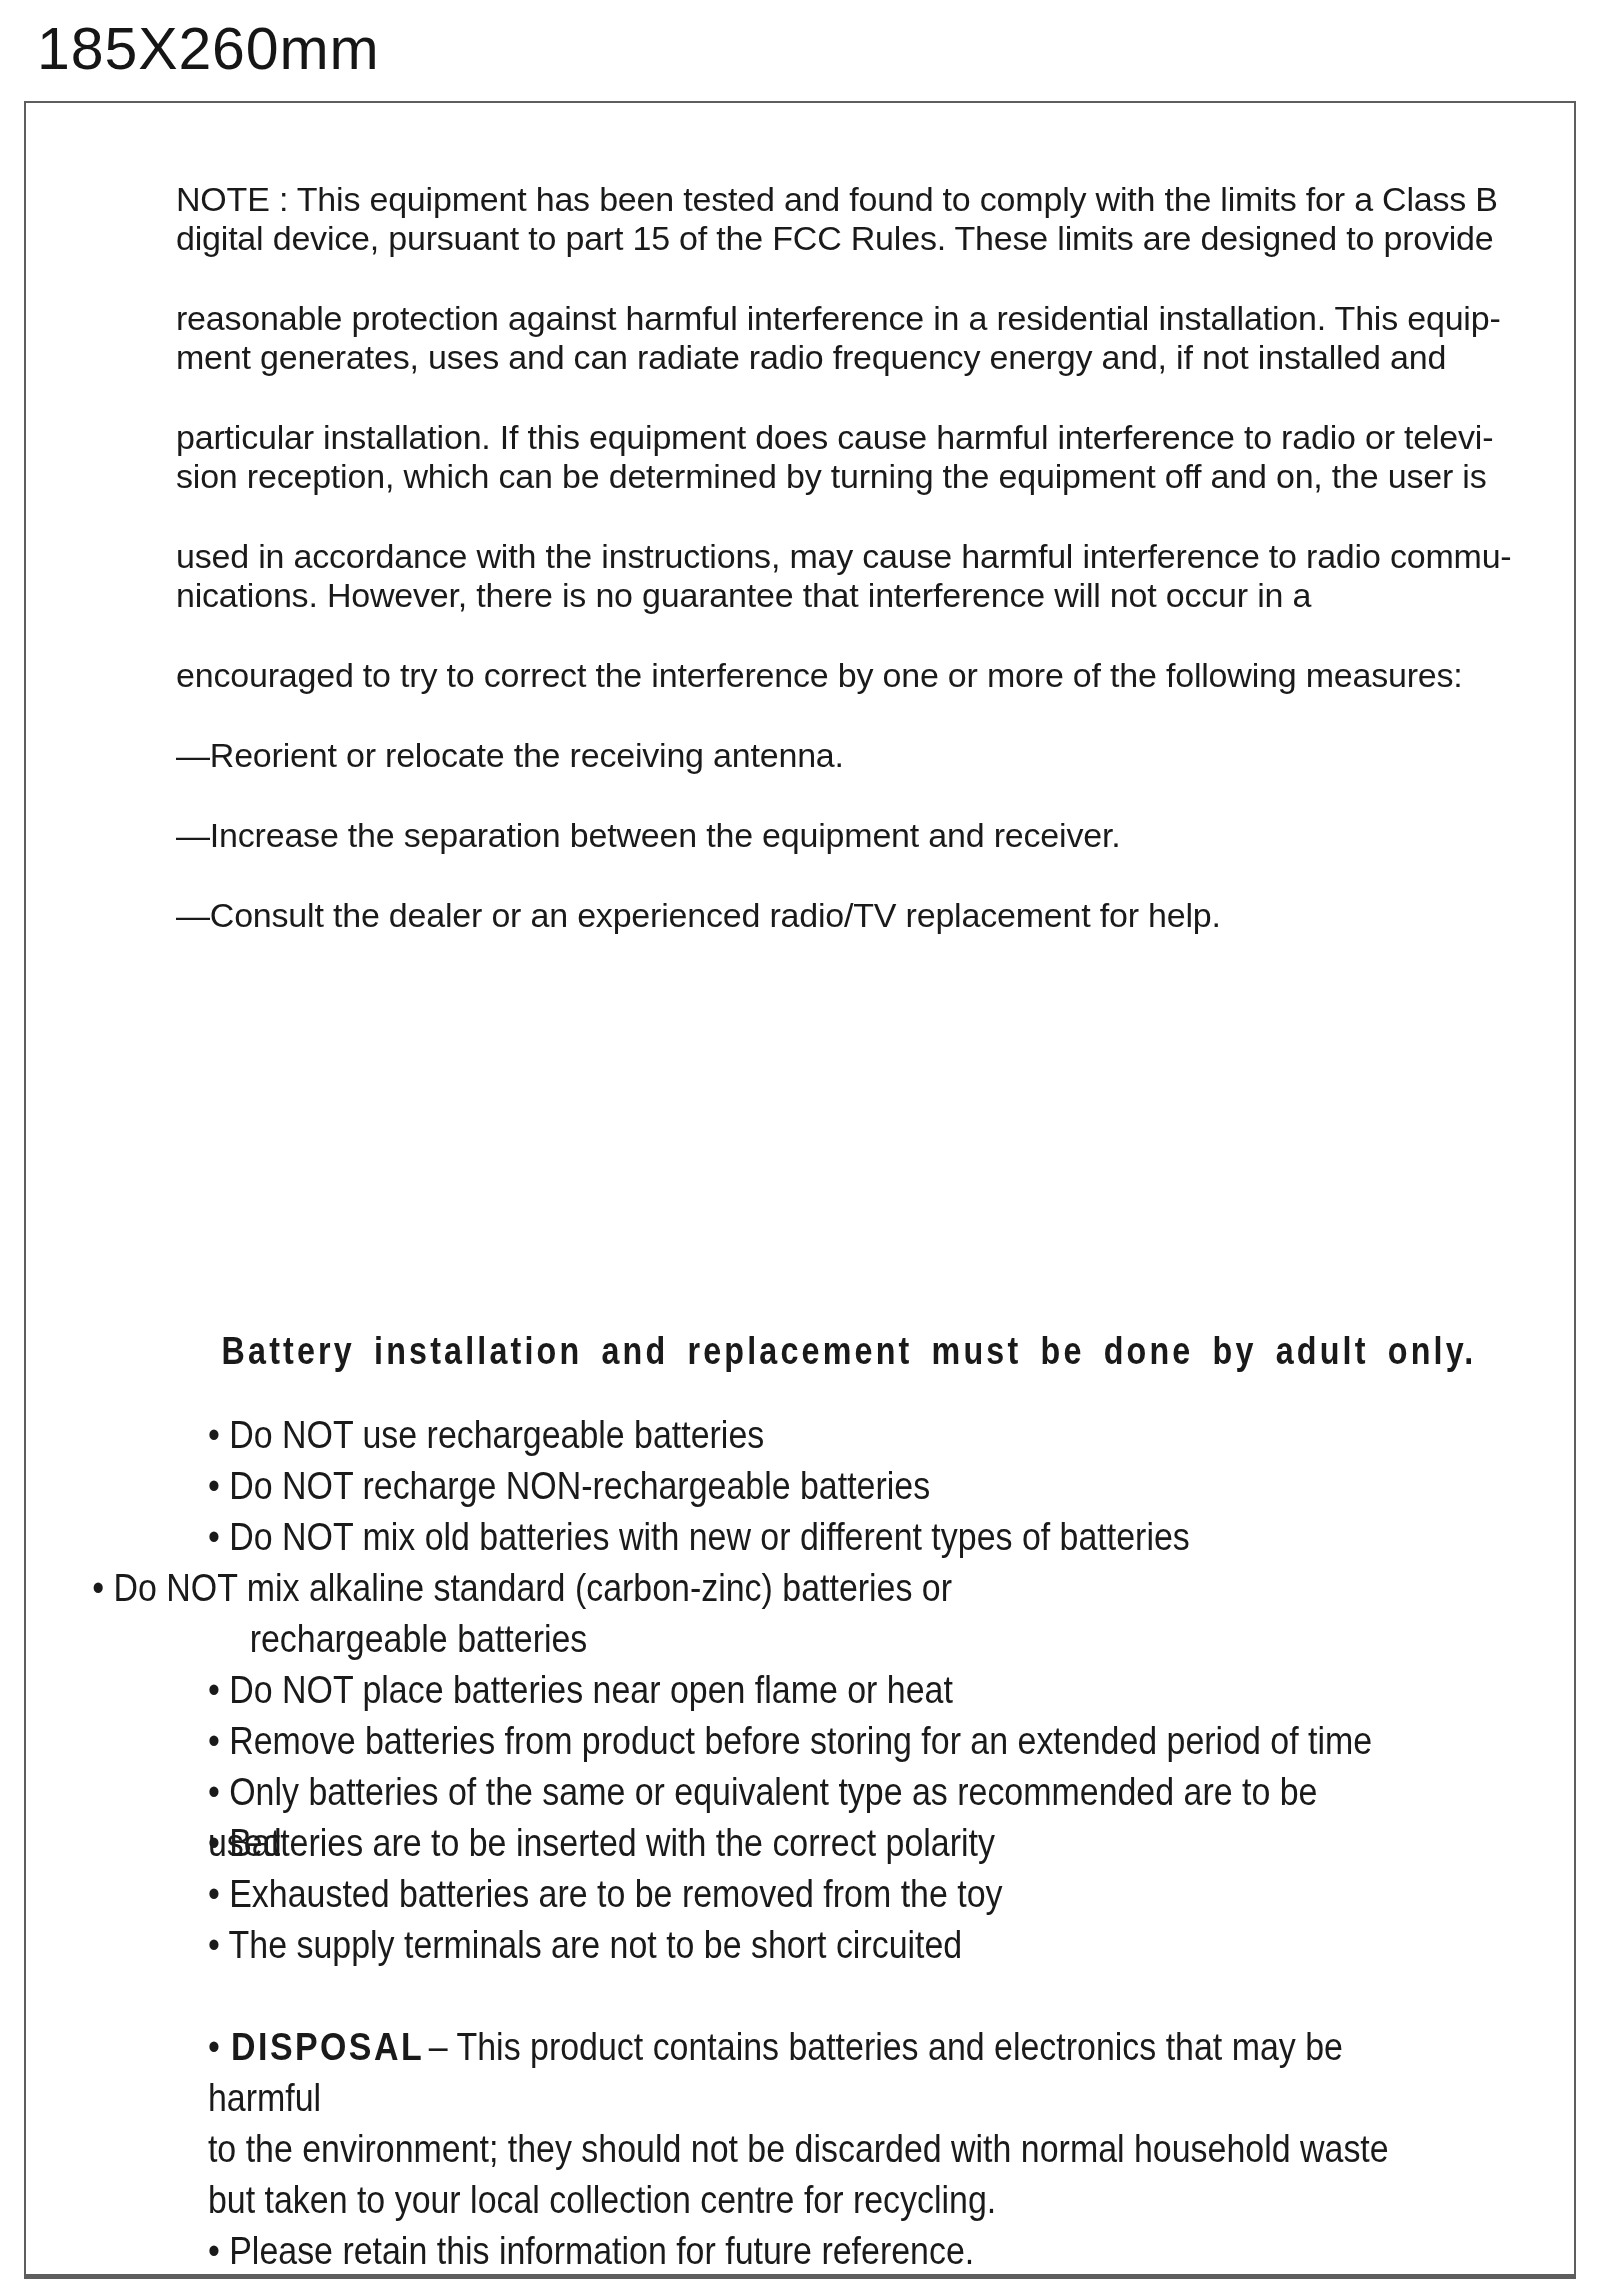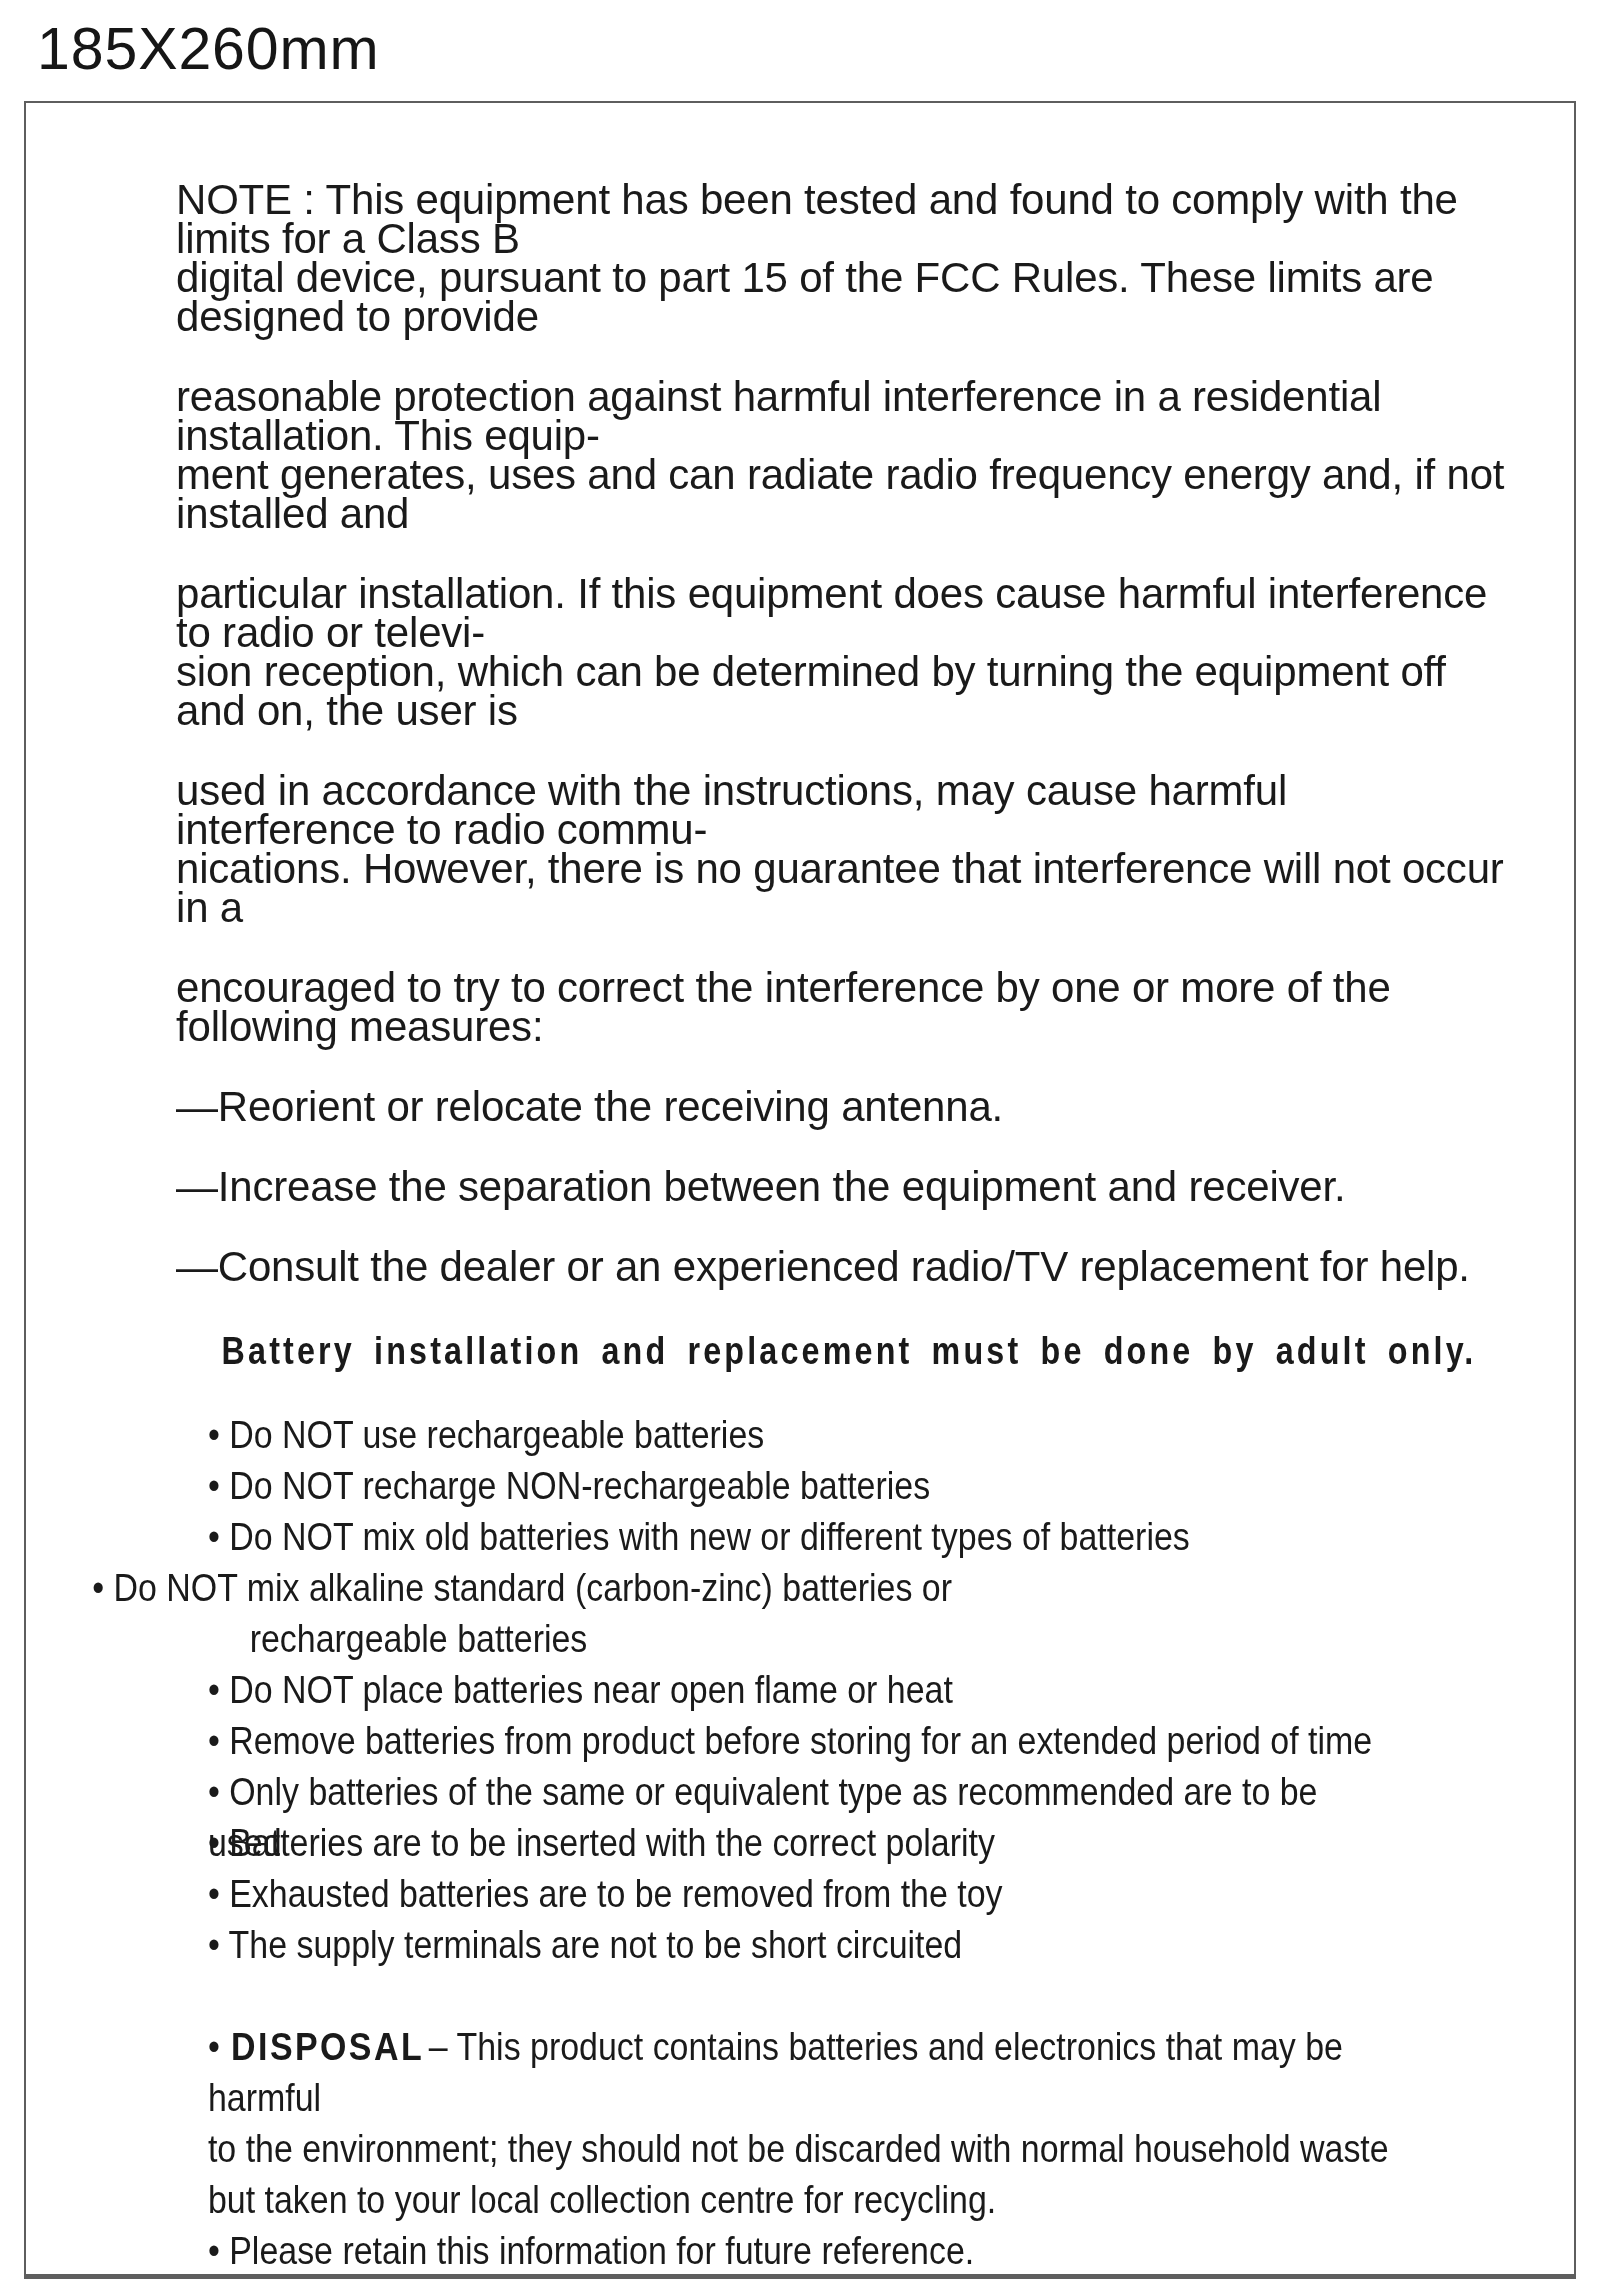--- a/index.html
+++ b/index.html
@@ -38,21 +38,21 @@
     border-bottom-width: 5.5px;
     background: #ffffff;
   }
 
   
   .fcc {
     position: absolute;
     left: 176px;
     top: 180px;
     width: 1341px;
-    font-size: 42px;
+    font-size: 34px;
     line-height: 39px;
     letter-spacing: -0.2px;
   }
   .fcc p {
     margin: 0 0 41px 0;
     white-space: pre-line;
   }
 
   
   .battery-heading {

